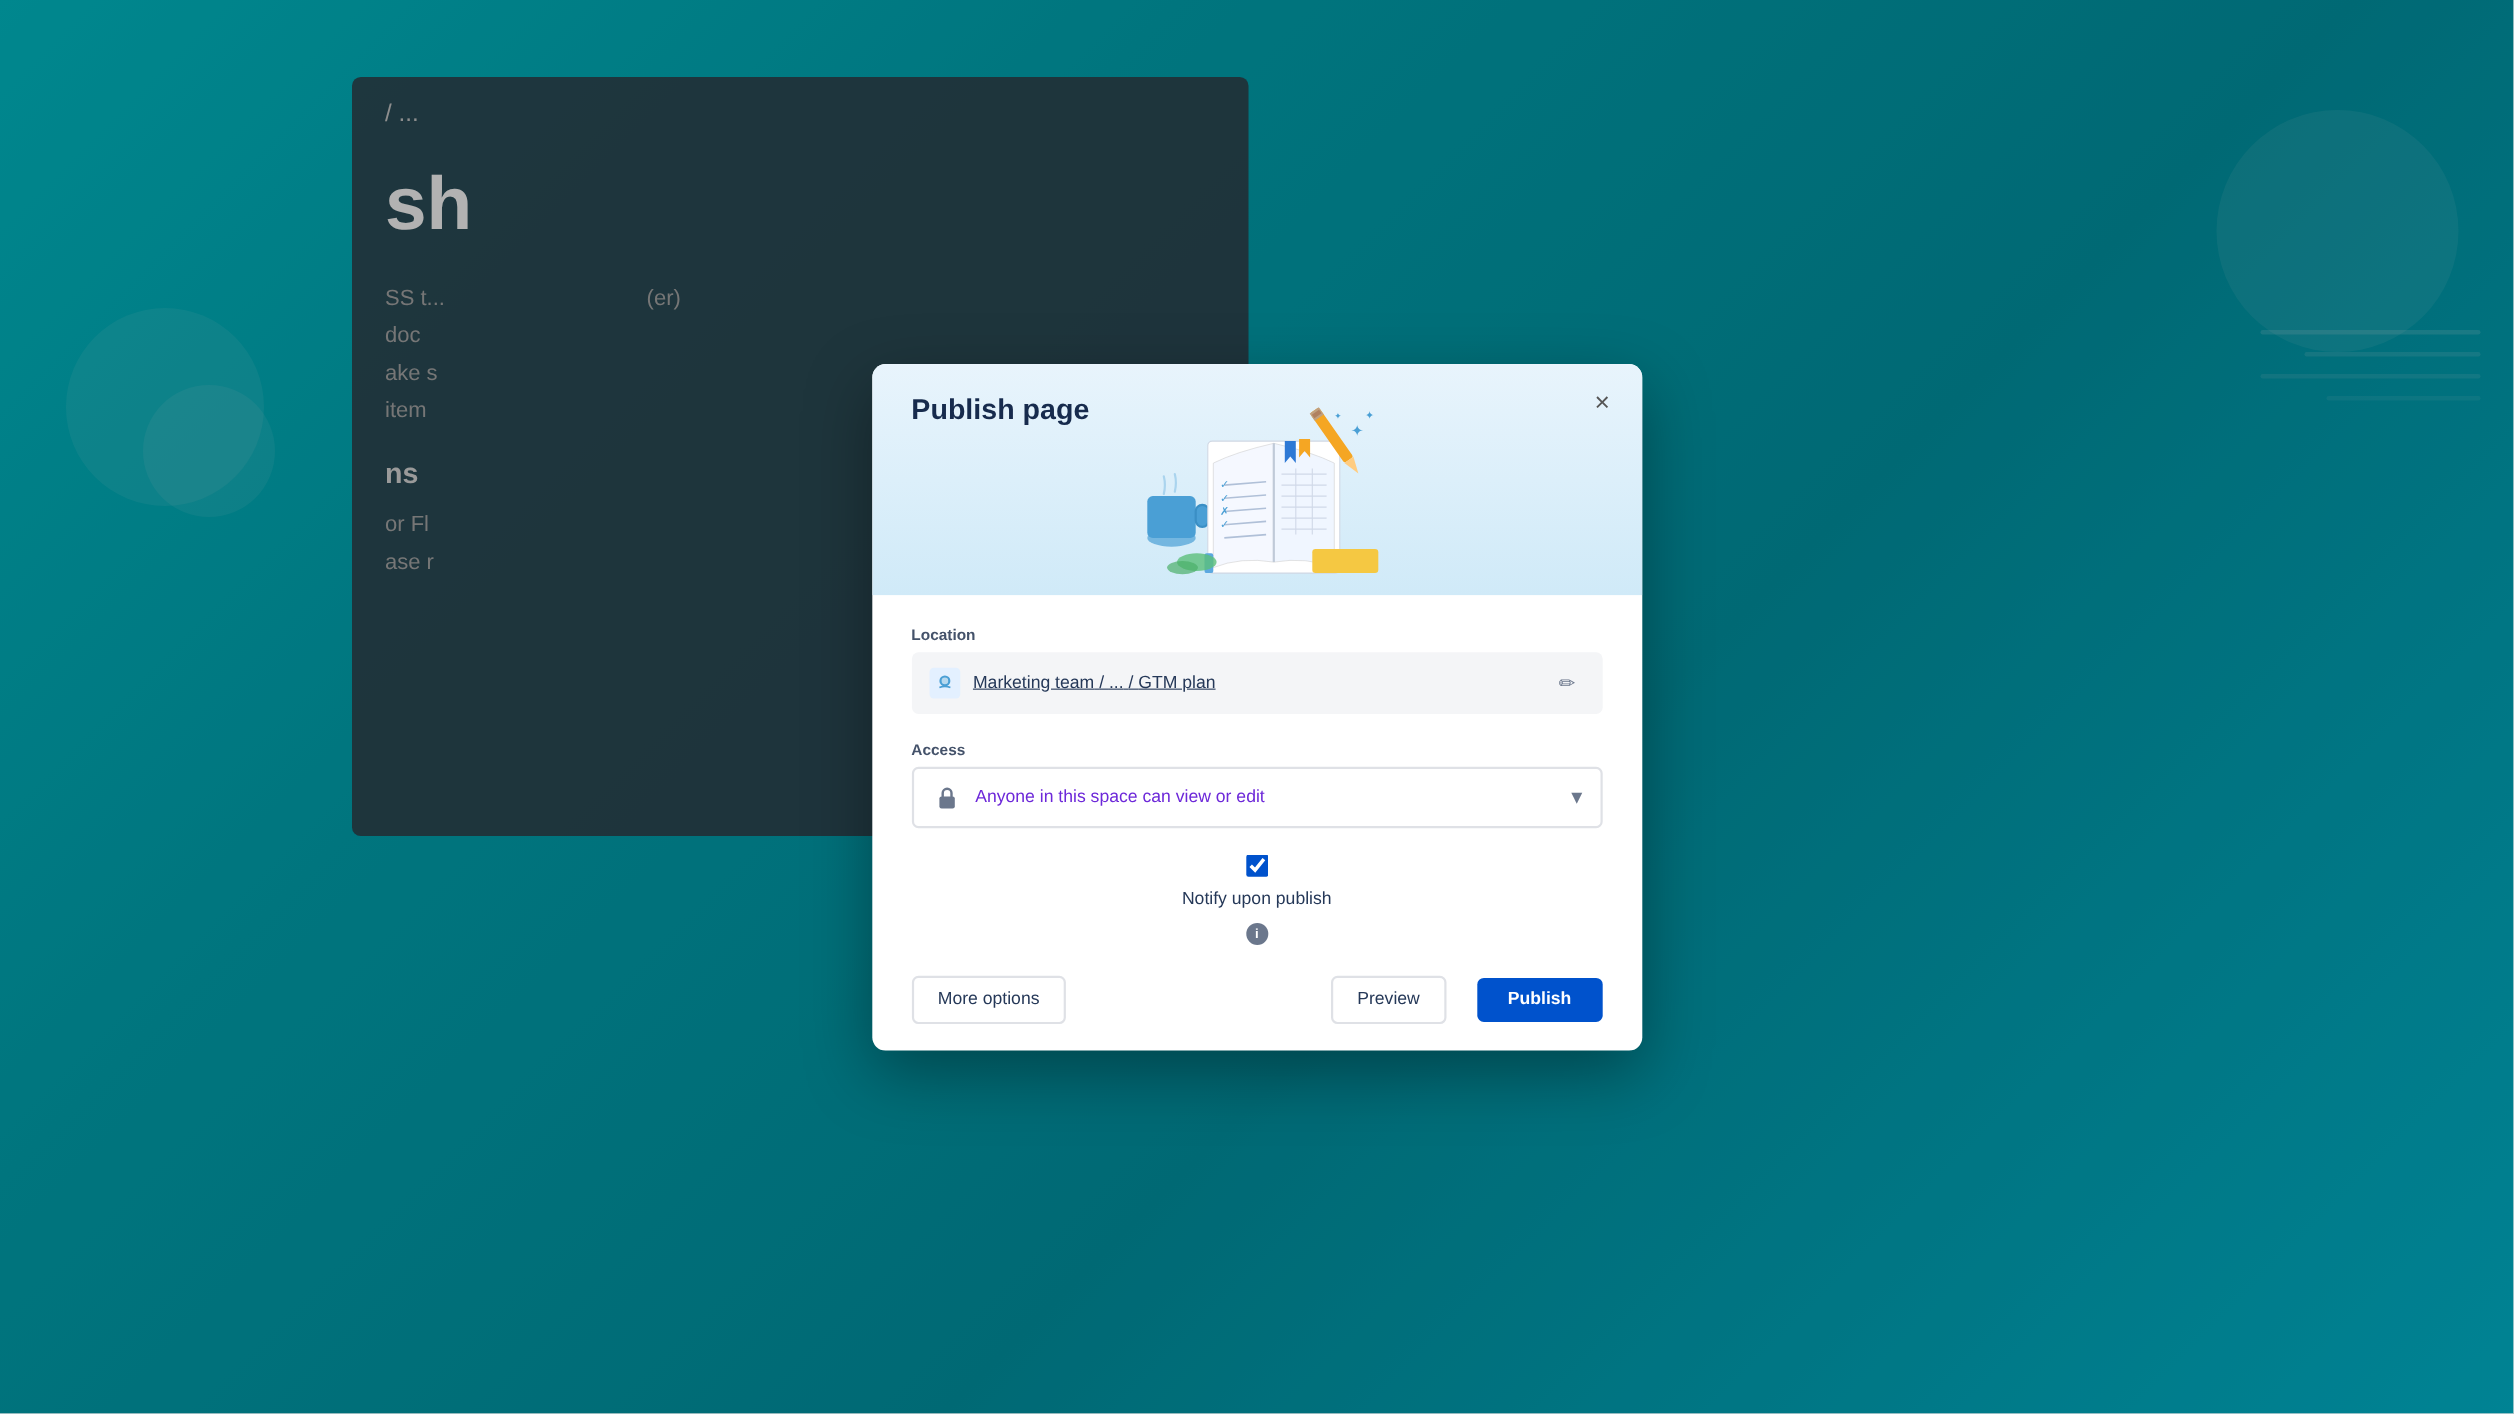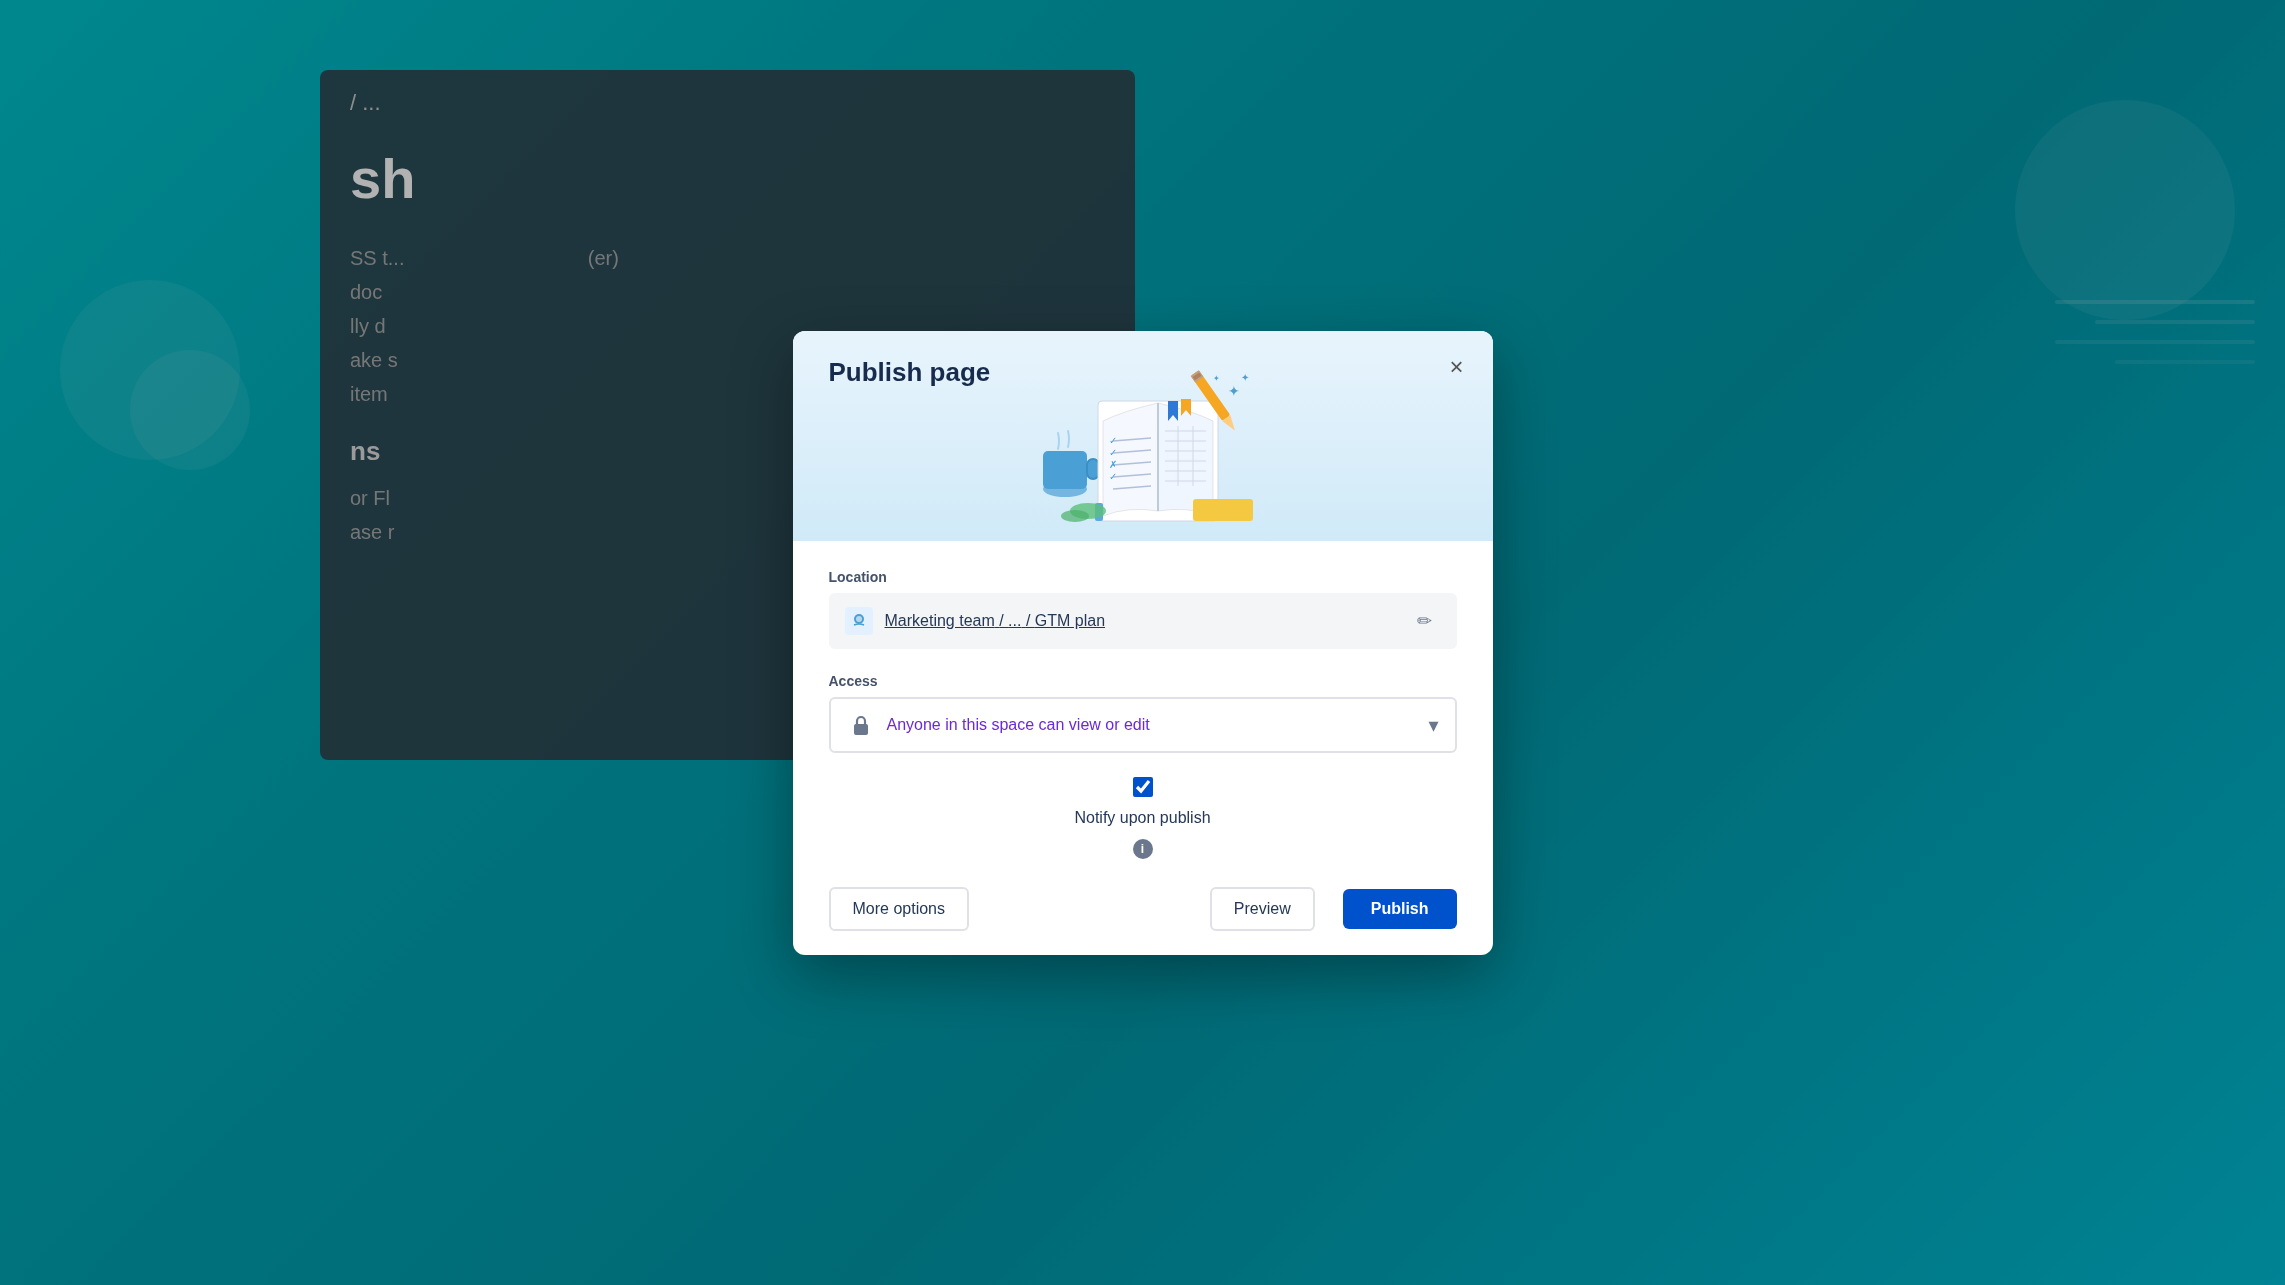--- a/index.html
+++ b/index.html
@@ -39,21 +39,21 @@
 
     .editor-breadcrumb {
       padding: 20px 30px;
       color: #ccc;
       font-size: 22px;
     }
 
     .editor-title {
       padding: 10px 30px 20px;
       color: #fff;
-      font-size: 56px;
+      font-size: 68px;
       font-weight: 700;
     }
 
     .editor-body {
       padding: 10px 30px;
       color: #aaa;
       font-size: 20px;
       line-height: 1.7;
     }
 
@@ -308,21 +308,20 @@
   <div style="position:absolute;right:30px;top:340px;width:200px;height:4px;background:rgba(255,255,255,0.10);border-radius:2px;"></div>
   <div style="position:absolute;right:30px;top:360px;width:140px;height:4px;background:rgba(255,255,255,0.08);border-radius:2px;"></div>
 </div>
 
 <div class="editor-panel">
   <div class="editor-breadcrumb">/ ...</div>
   <div class="editor-title">sh</div>
   <div class="editor-body">
     <div>SS t... &nbsp;&nbsp;&nbsp;&nbsp;&nbsp;&nbsp;&nbsp;&nbsp;&nbsp;&nbsp;&nbsp;&nbsp;&nbsp;&nbsp;&nbsp;&nbsp;&nbsp;&nbsp;&nbsp;&nbsp;&nbsp;&nbsp;&nbsp;&nbsp;&nbsp;&nbsp;&nbsp;&nbsp;&nbsp;&nbsp;&nbsp; (er)</div>
     <div>doc</div>
-    <div>lly d</div>
     <div>ake s</div>
     <div>item</div>
     <div class="editor-heading">ns</div>
     <div>or Fl</div>
     <div>ase r</div>
   </div>
 </div>
 
 <div class="modal-overlay">
   <div class="modal" style="position:relative;">

